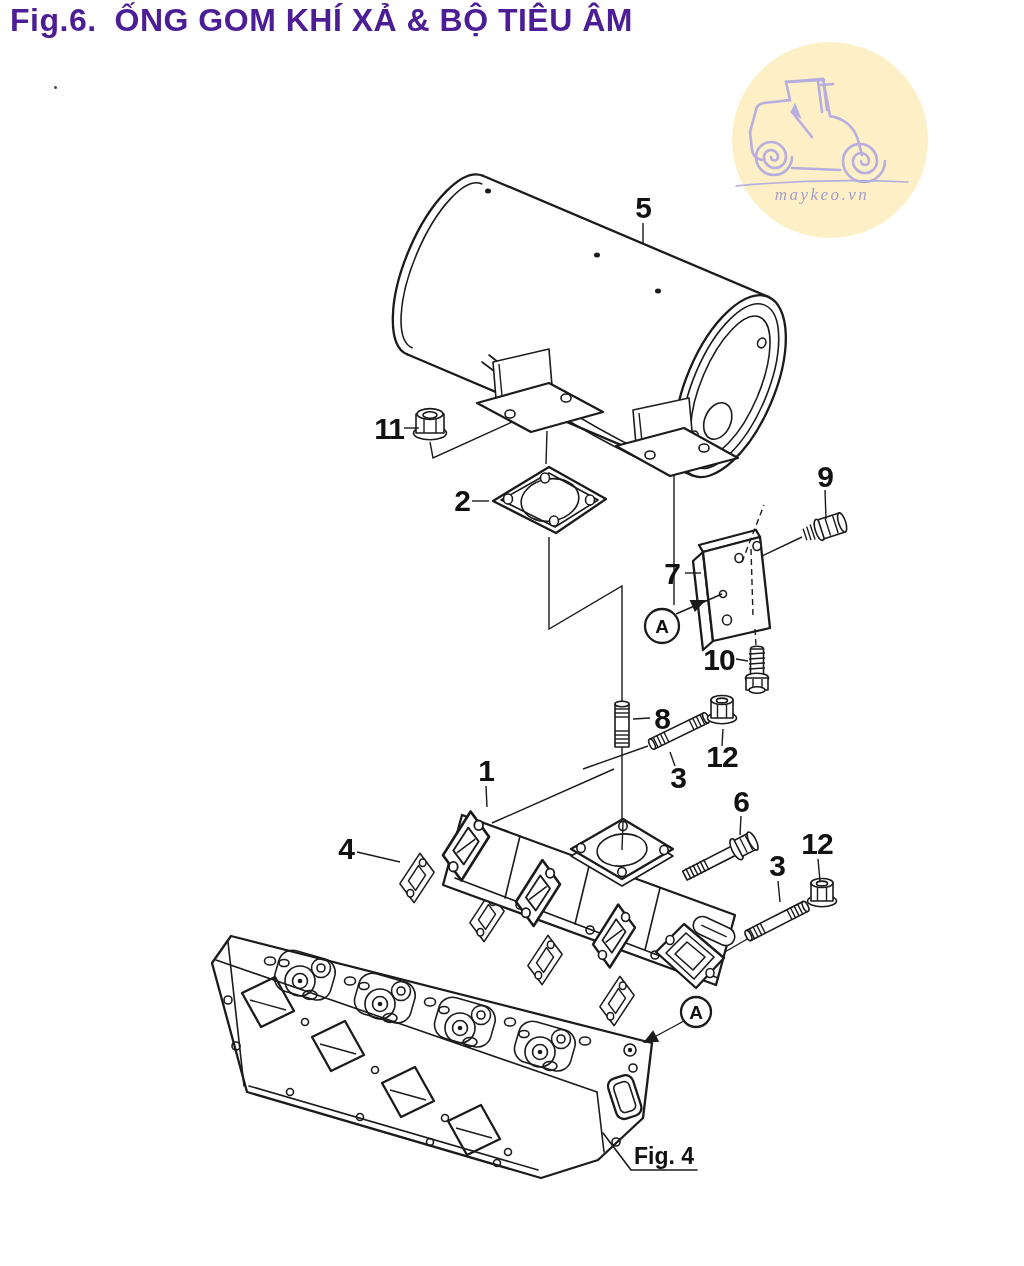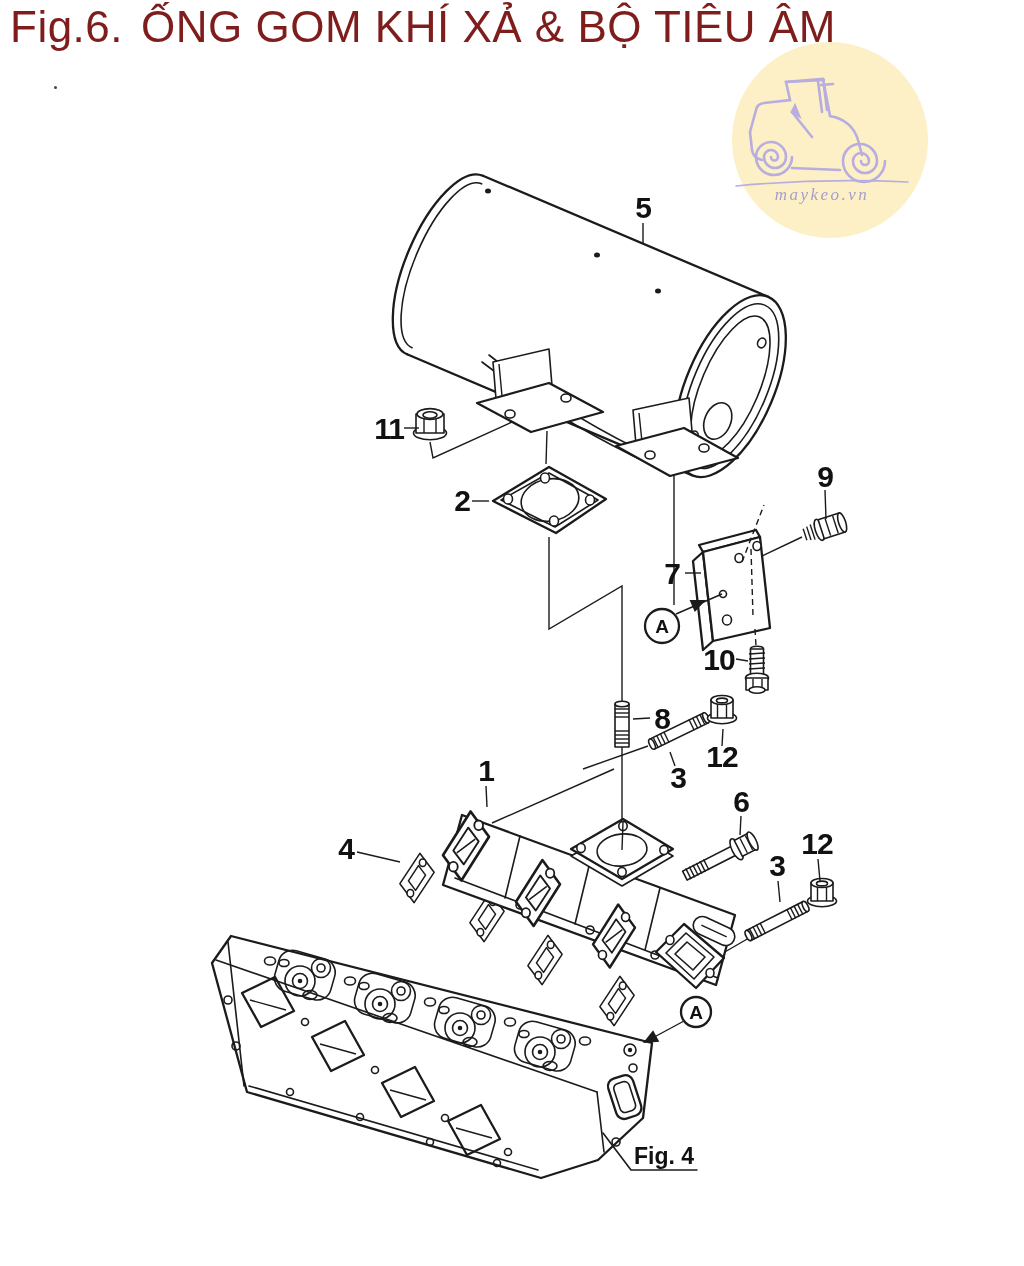--- a/index.html
+++ b/index.html
@@ -1,18 +1,18 @@
 <!DOCTYPE html>
 <html><head>
 <meta charset="utf-8">
 <style>
   html,body{margin:0;padding:0;background:#fff;}
   .page{position:relative;width:1024px;height:1266px;background:#fff;overflow:hidden;
         font-family:"Liberation Sans",sans-serif;}
-  .title-row{position:absolute;left:10px;top:2px;font-size:44px;font-weight:400;color:#7f1d1d;
+  .title-row{position:absolute;left:10px;top:2px;font-size:32px;font-weight:700;color:#4c1d95;
              letter-spacing:.5px;white-space:nowrap;}
   .title-row .fig{margin-right:18px;}
   .stray-dot{position:absolute;left:54px;top:86px;width:3px;height:3px;border-radius:50%;background:#444;}
   svg{position:absolute;left:0;top:0;}
   .s2 {fill:none;stroke:#1b1b1b;stroke-width:2.3;stroke-linecap:round;stroke-linejoin:round;}
   .s15{fill:none;stroke:#1b1b1b;stroke-width:1.6;stroke-linecap:round;stroke-linejoin:round;}
   .w  {fill:#fff;stroke:#1b1b1b;stroke-width:2.3;stroke-linejoin:round;}
   .w15{fill:#fff;stroke:#1b1b1b;stroke-width:1.6;stroke-linejoin:round;}
   .thin{fill:none;stroke:#1b1b1b;stroke-width:1.4;}
   .dash{fill:none;stroke:#1b1b1b;stroke-width:1.4;stroke-dasharray:6 4;}

